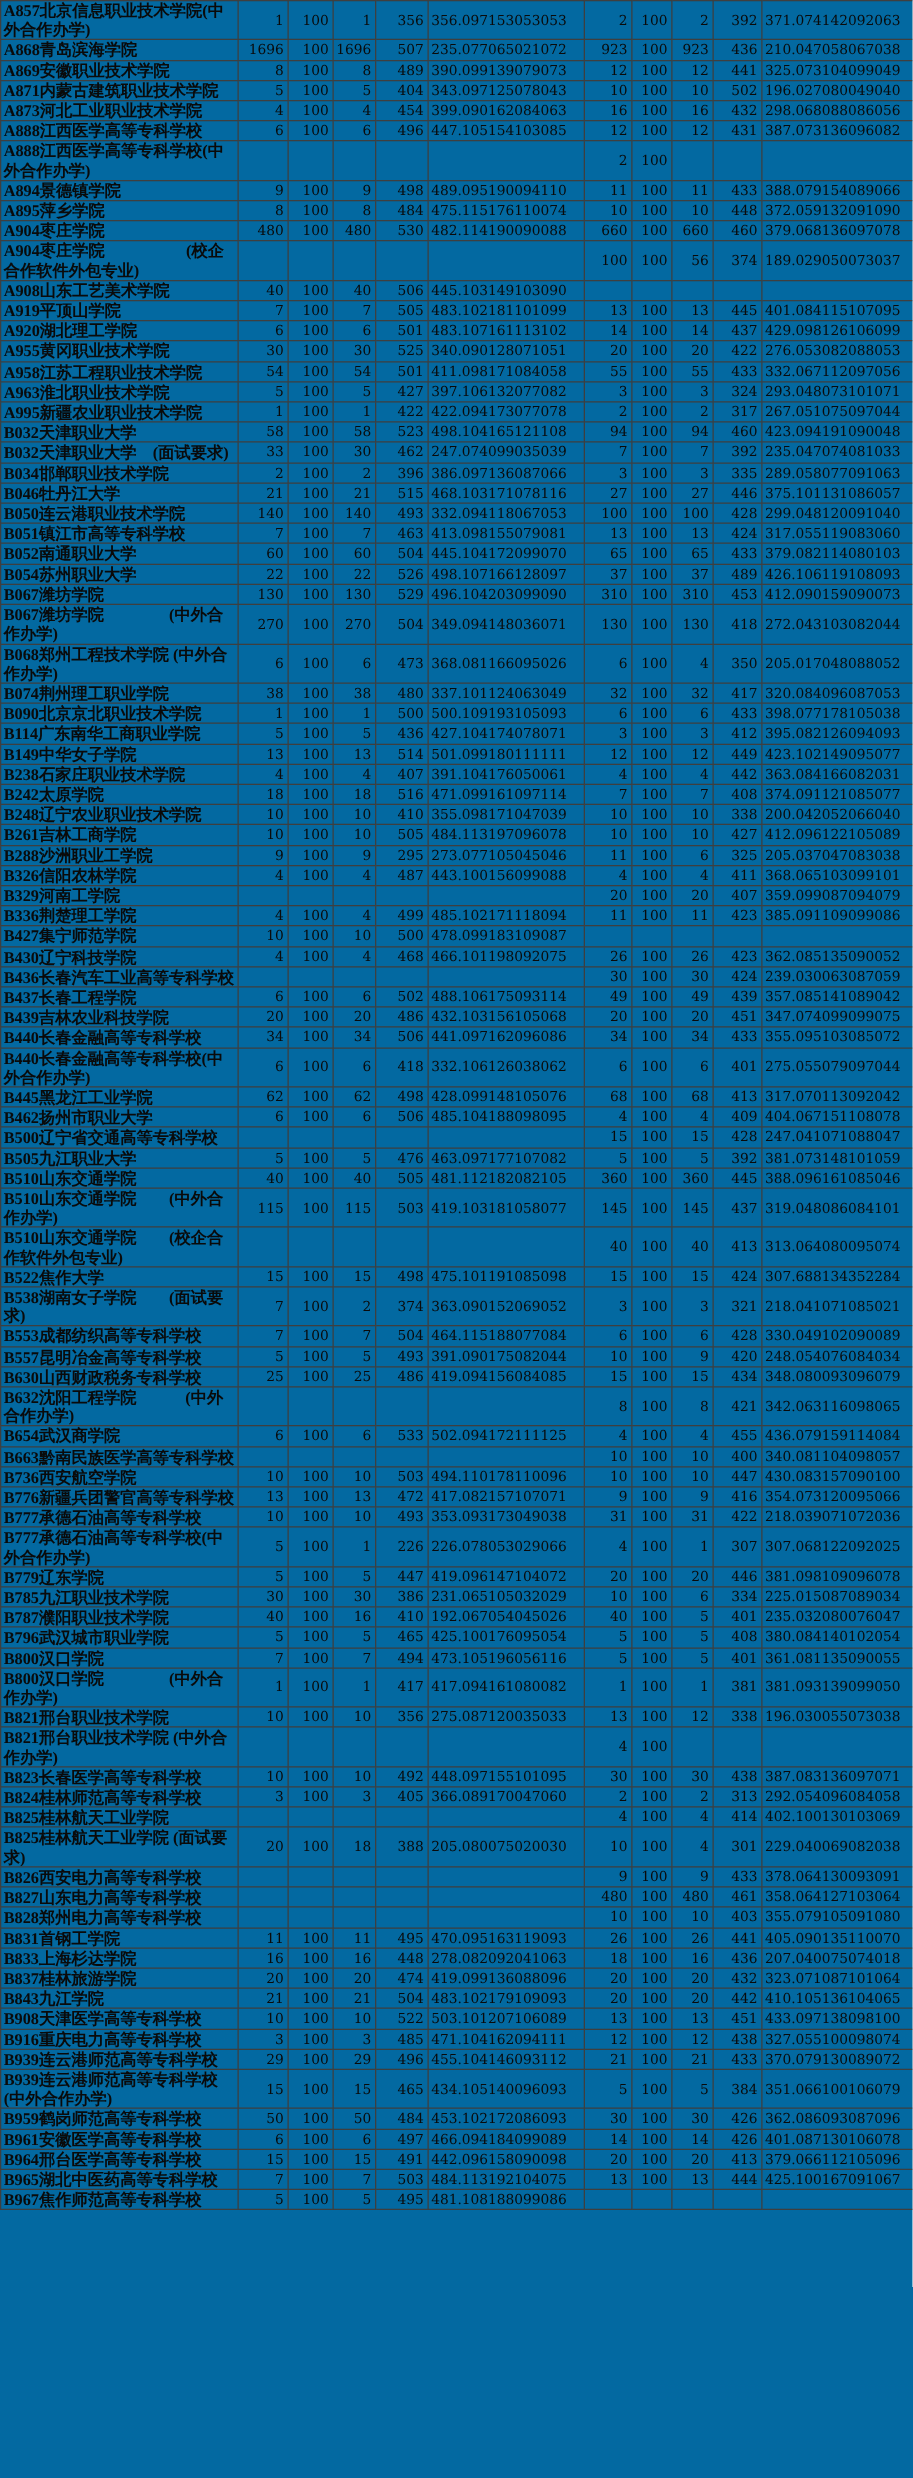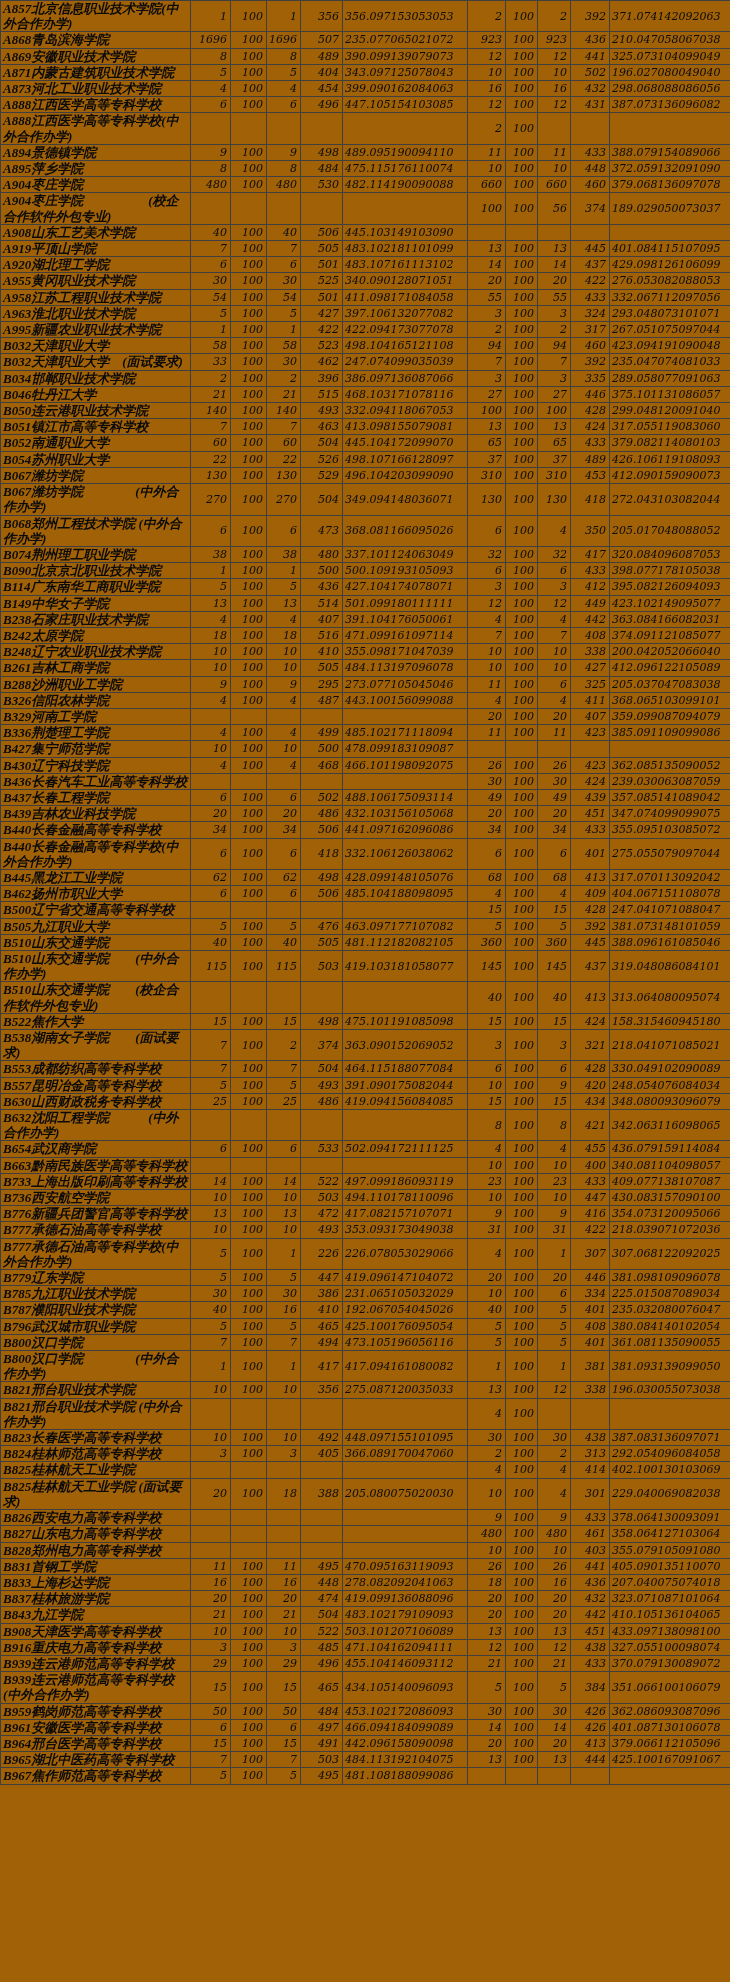--- a/index.html
+++ b/index.html
@@ -1,22 +1,21 @@
 <!DOCTYPE html>
 <html><head>
 <meta charset="utf-8">
 <style>
   html,body{margin:0;padding:0;background:#ffffff;}
   #page{
     width:730px;
     height:1982px;
     overflow:hidden;
-    background:#a16207;
+    background:#0369a1;
     font-family:"Liberation Serif","DejaVu Serif",serif;
-    font-style:italic;
   }
   table{
     width:730px;
     border-collapse:collapse;
     table-layout:fixed;
   }
   td{
     border:1px solid #3f3f3f;
     vertical-align:middle;
     color:#0a0a0a;
@@ -784,21 +783,21 @@
           <td class="school">B522焦作大学</td>
           <td class="num">15</td>
           <td class="num">100</td>
           <td class="num">15</td>
           <td class="num">498</td>
           <td class="num dec">475.101191085098</td>
           <td class="num">15</td>
           <td class="num">100</td>
           <td class="num">15</td>
           <td class="num">424</td>
-          <td class="num dec">158.315460945180</td>
+          <td class="num dec">307.688134352284</td>
         </tr>
         <tr>
           <td class="school">B538湖南女子学院　　(面试要求)</td>
           <td class="num">7</td>
           <td class="num">100</td>
           <td class="num">2</td>
           <td class="num">374</td>
           <td class="num dec">363.090152069052</td>
           <td class="num">3</td>
           <td class="num">100</td>
@@ -876,33 +875,20 @@
           <td class="num"></td>
           <td class="num"></td>
           <td class="num"></td>
           <td class="num"></td>
           <td class="num dec"></td>
           <td class="num">10</td>
           <td class="num">100</td>
           <td class="num">10</td>
           <td class="num">400</td>
           <td class="num dec">340.081104098057</td>
-        </tr>
-        <tr>
-          <td class="school">B733上海出版印刷高等专科学校</td>
-          <td class="num">14</td>
-          <td class="num">100</td>
-          <td class="num">14</td>
-          <td class="num">522</td>
-          <td class="num dec">497.099186093119</td>
-          <td class="num">23</td>
-          <td class="num">100</td>
-          <td class="num">23</td>
-          <td class="num">433</td>
-          <td class="num dec">409.077138107087</td>
         </tr>
         <tr>
           <td class="school">B736西安航空学院</td>
           <td class="num">10</td>
           <td class="num">100</td>
           <td class="num">10</td>
           <td class="num">503</td>
           <td class="num dec">494.110178110096</td>
           <td class="num">10</td>
           <td class="num">100</td>

